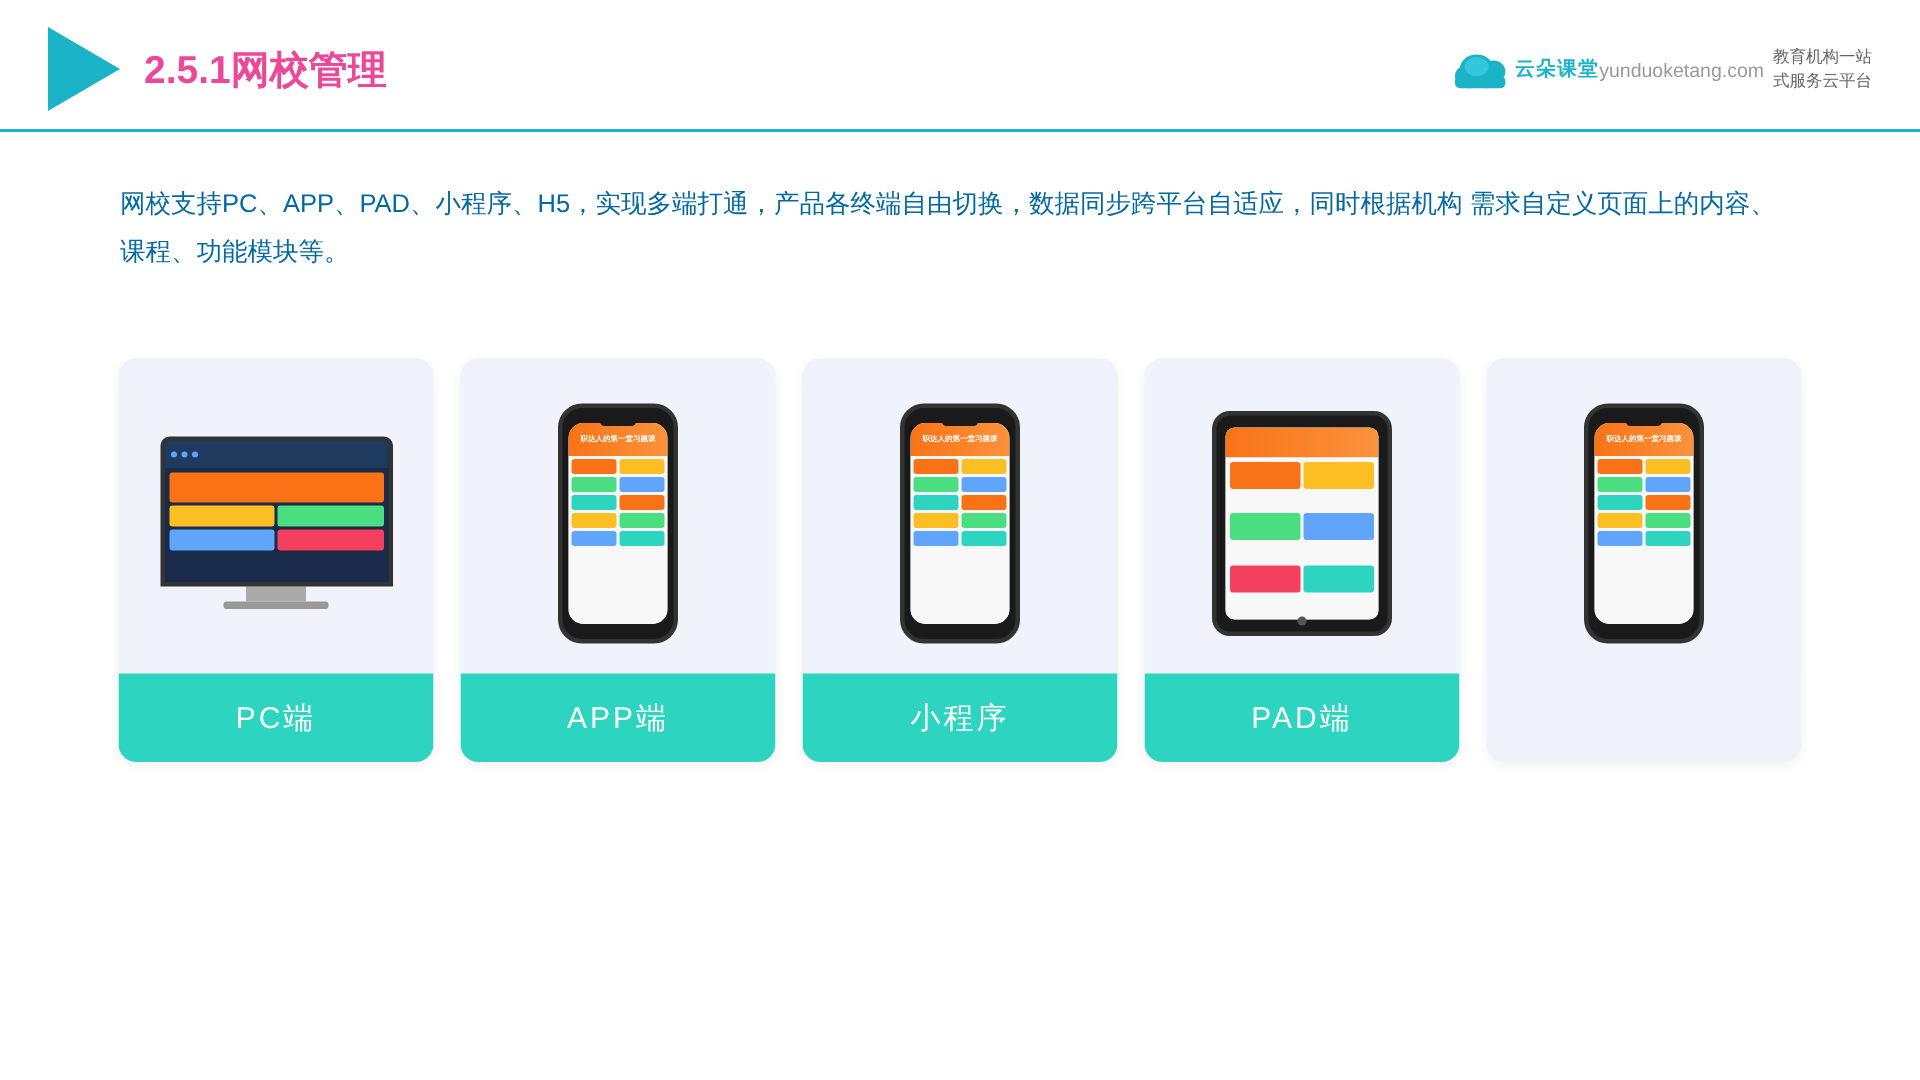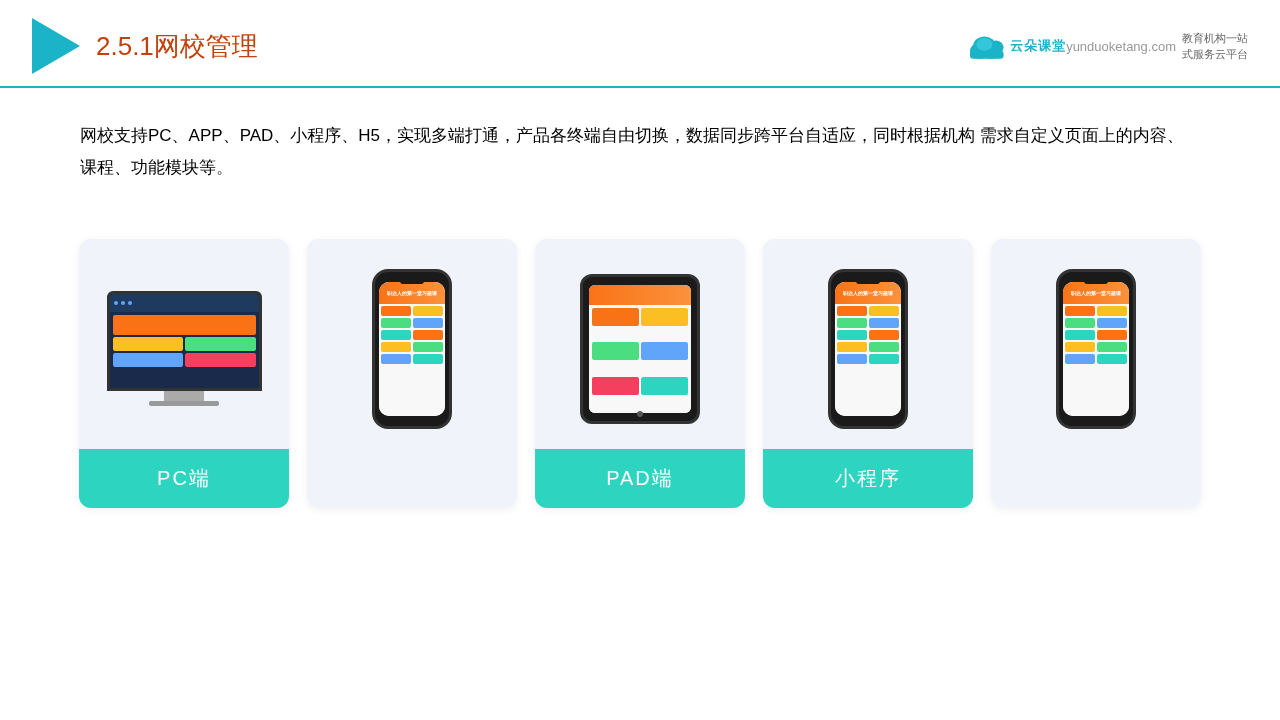--- a/index.html
+++ b/index.html
@@ -28,22 +28,22 @@
     .logo-triangle {
       width: 0;
       height: 0;
       border-top: 28px solid transparent;
       border-bottom: 28px solid transparent;
       border-left: 48px solid #1ab3c8;
       position: relative;
     }
     .page-title {
       font-size: 26px;
-      font-weight: normal;
-      color: #c2410c;
+      font-weight: bold;
+      color: #ec4899;
     }
     .header-right {
       display: flex;
       align-items: center;
       gap: 10px;
     }
     .brand-logo {
       display: flex;
       align-items: center;
       gap: 6px;
@@ -72,21 +72,21 @@
       font-size: 11px;
       color: #666;
       line-height: 1.5;
       text-align: center;
     }
 
     
     .description {
       padding: 32px 80px 20px 80px;
       font-size: 17px;
-      color: #000000;
+      color: #0369a1;
       line-height: 1.9;
     }
 
     
     .cards-container {
       display: flex;
       justify-content: center;
       gap: 18px;
       padding: 24px 60px 0 60px;
       margin-top: 10px;
@@ -394,20 +394,61 @@
               <div class="phone-block phone-block-yellow"></div>
               <div class="phone-block phone-block-green"></div>
             </div>
             <div class="phone-row">
               <div class="phone-block phone-block-blue"></div>
               <div class="phone-block phone-block-teal"></div>
             </div>
           </div>
         </div>
       </div>
+    </div>
+    <div class="card-label">
+      <span>APP端</span>
+    </div>
+  </div>
+
+  <div class="card">
+    <div class="card-image-area">
+      <div class="phone-mockup">
+        <div class="phone-notch"></div>
+        <div class="phone-screen">
+          <div class="phone-screen-header">
+            <span class="phone-screen-header-text">职达人的第一堂习题课</span>
+          </div>
+          <div class="phone-screen-body">
+            <div class="phone-row">
+              <div class="phone-block phone-block-orange"></div>
+              <div class="phone-block phone-block-yellow"></div>
+            </div>
+            <div class="phone-row">
+              <div class="phone-block phone-block-green"></div>
+              <div class="phone-block phone-block-blue"></div>
+            </div>
+            <div class="phone-row">
+              <div class="phone-block phone-block-teal"></div>
+              <div class="phone-block phone-block-orange"></div>
+            </div>
+            <div class="phone-row">
+              <div class="phone-block phone-block-yellow"></div>
+              <div class="phone-block phone-block-green"></div>
+            </div>
+            <div class="phone-row">
+              <div class="phone-block phone-block-blue"></div>
+              <div class="phone-block phone-block-teal"></div>
+            </div>
+          </div>
+        </div>
+      </div>
+    </div>
+    <div class="card-label">
+      <span>小程序</span>
     </div>
   </div>
 
   <div class="card">
     <div class="card-image-area">
       <div class="tablet-mockup">
         <div class="tablet-button"></div>
         <div class="tablet-screen">
           <div class="tablet-screen-header"></div>
           <div class="tablet-screen-body">
@@ -452,55 +493,17 @@
               <div class="phone-block phone-block-green"></div>
             </div>
             <div class="phone-row">
               <div class="phone-block phone-block-blue"></div>
               <div class="phone-block phone-block-teal"></div>
             </div>
           </div>
         </div>
       </div>
     </div>
-    <div class="card-label">
-      <span>小程序</span>
-    </div>
-  </div>
-
-  <div class="card">
-    <div class="card-image-area">
-      <div class="phone-mockup">
-        <div class="phone-notch"></div>
-        <div class="phone-screen">
-          <div class="phone-screen-header">
-            <span class="phone-screen-header-text">职达人的第一堂习题课</span>
-          </div>
-          <div class="phone-screen-body">
-            <div class="phone-row">
-              <div class="phone-block phone-block-orange"></div>
-              <div class="phone-block phone-block-yellow"></div>
-            </div>
-            <div class="phone-row">
-              <div class="phone-block phone-block-green"></div>
-              <div class="phone-block phone-block-blue"></div>
-            </div>
-            <div class="phone-row">
-              <div class="phone-block phone-block-teal"></div>
-              <div class="phone-block phone-block-orange"></div>
-            </div>
-            <div class="phone-row">
-              <div class="phone-block phone-block-yellow"></div>
-              <div class="phone-block phone-block-green"></div>
-            </div>
-            <div class="phone-row">
-              <div class="phone-block phone-block-blue"></div>
-              <div class="phone-block phone-block-teal"></div>
-            </div>
-          </div>
-        </div>
-      </div>
-    </div>
   </div>
 
 </div>
 
 <div class="bottom-spacer"></div>
 
 </body></html>

